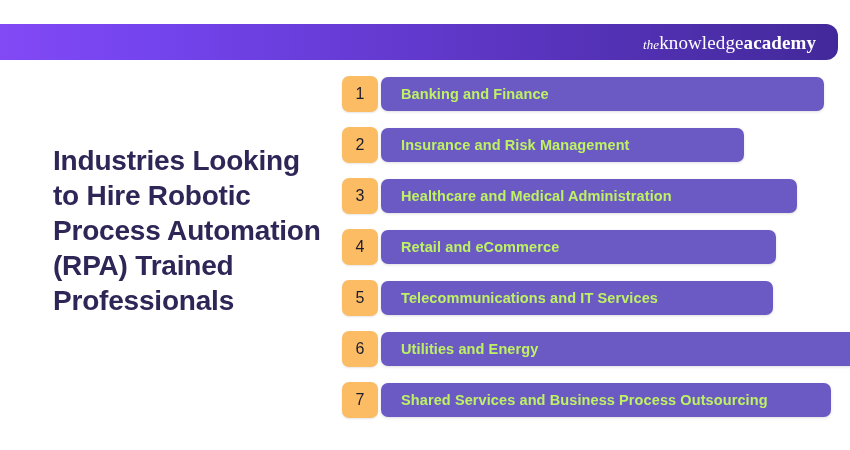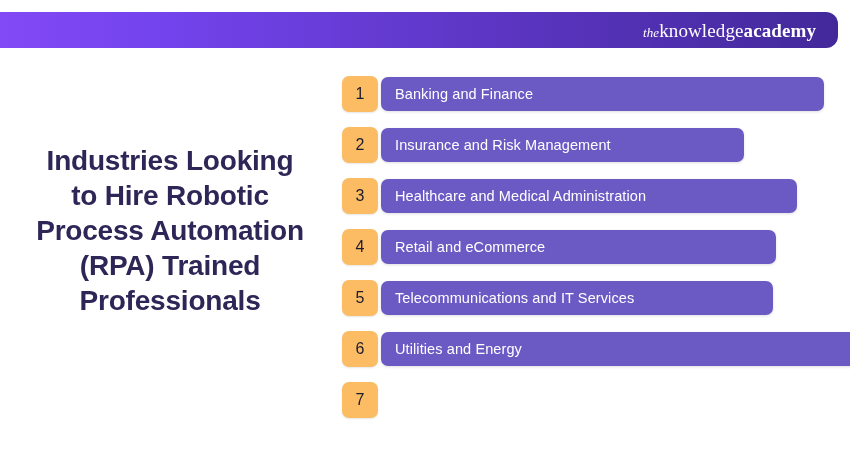--- a/index.html
+++ b/index.html
@@ -12,21 +12,21 @@
     background: #ffffff;
     font-family: "Liberation Sans", sans-serif;
     overflow: hidden;
     position: relative;
   }
 
   
   .header-bar {
     position: absolute;
     left: 0;
-    top: 12px;
+    top: 24px;
     width: 838px;
     height: 36px;
     background: linear-gradient(90deg, #8249f5 0%, #7444ee 18%, #5d36c4 58%, #42299a 100%);
     border-radius: 0 12px 12px 0;
     display: flex;
     align-items: center;
     justify-content: flex-end;
   }
   .brand {
     margin-right: 22px;
@@ -53,24 +53,23 @@
   .content {
     position: absolute;
     left: 0;
     top: 48px;
     width: 850px;
     height: 402px;
   }
 
   .title-block {
     position: absolute;
-    left: 35px;
+    left: 53px;
     top: 95px;
     width: 270px;
-    text-align: center;
   }
   .title-text {
     margin: 0;
     font-size: 28px;
     font-weight: bold;
     line-height: 1.25;
     color: #2e2656;
     letter-spacing: -0.2px;
   }
 
@@ -112,25 +111,25 @@
     top: 1px;
     height: 34px;
     background: #6c5ac4;
     border-radius: 7px;
     display: flex;
     align-items: center;
     box-shadow: 0 1px 3px rgba(0,0,0,0.13);
     z-index: 2;
   }
   .row-label {
-    margin-left: 14px;
+    margin-left: 20px;
     margin-right: 14px;
     font-size: 14.5px;
-    font-weight: normal;
-    color: #ffffff;
+    font-weight: bold;
+    color: #bef264;
     white-space: nowrap;
     letter-spacing: 0.1px;
   }
 </style>
 </head>
 <body>
 
 <div class="header-bar">
   <div class="brand">
     <span class="brand-the">the</span><span class="brand-knowledge">knowledge</span><span class="brand-academy">academy</span>
@@ -182,16 +181,19 @@
 
     <div class="list-row">
       <div class="row-number">6</div>
       <div class="row-bar" style="width:527px">
         <span class="row-label">Utilities and Energy</span>
       </div>
     </div>
 
     <div class="list-row">
       <div class="row-number">7</div>
+      <div class="row-bar" style="width:450px">
+        <span class="row-label">Shared Services and Business Process Outsourcing</span>
+      </div>
     </div>
 
   </div>
 </div>
 
 </body></html>

